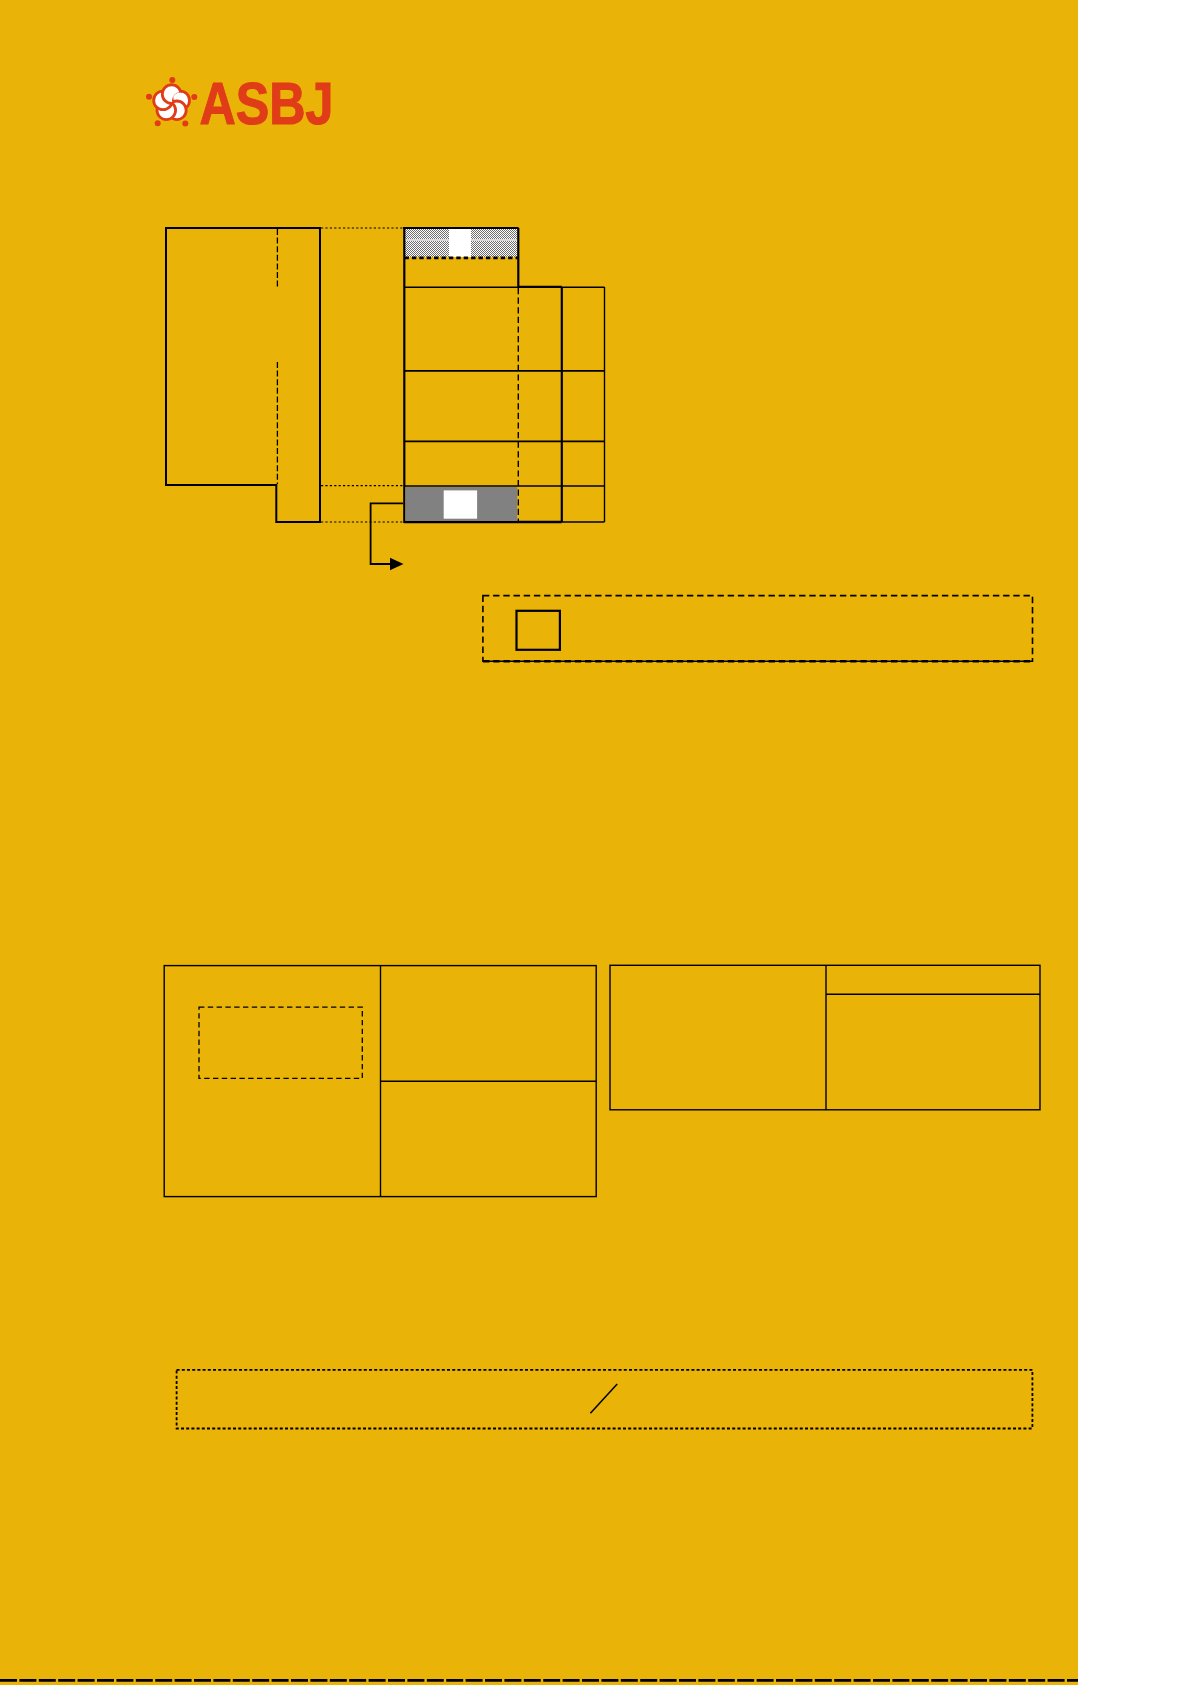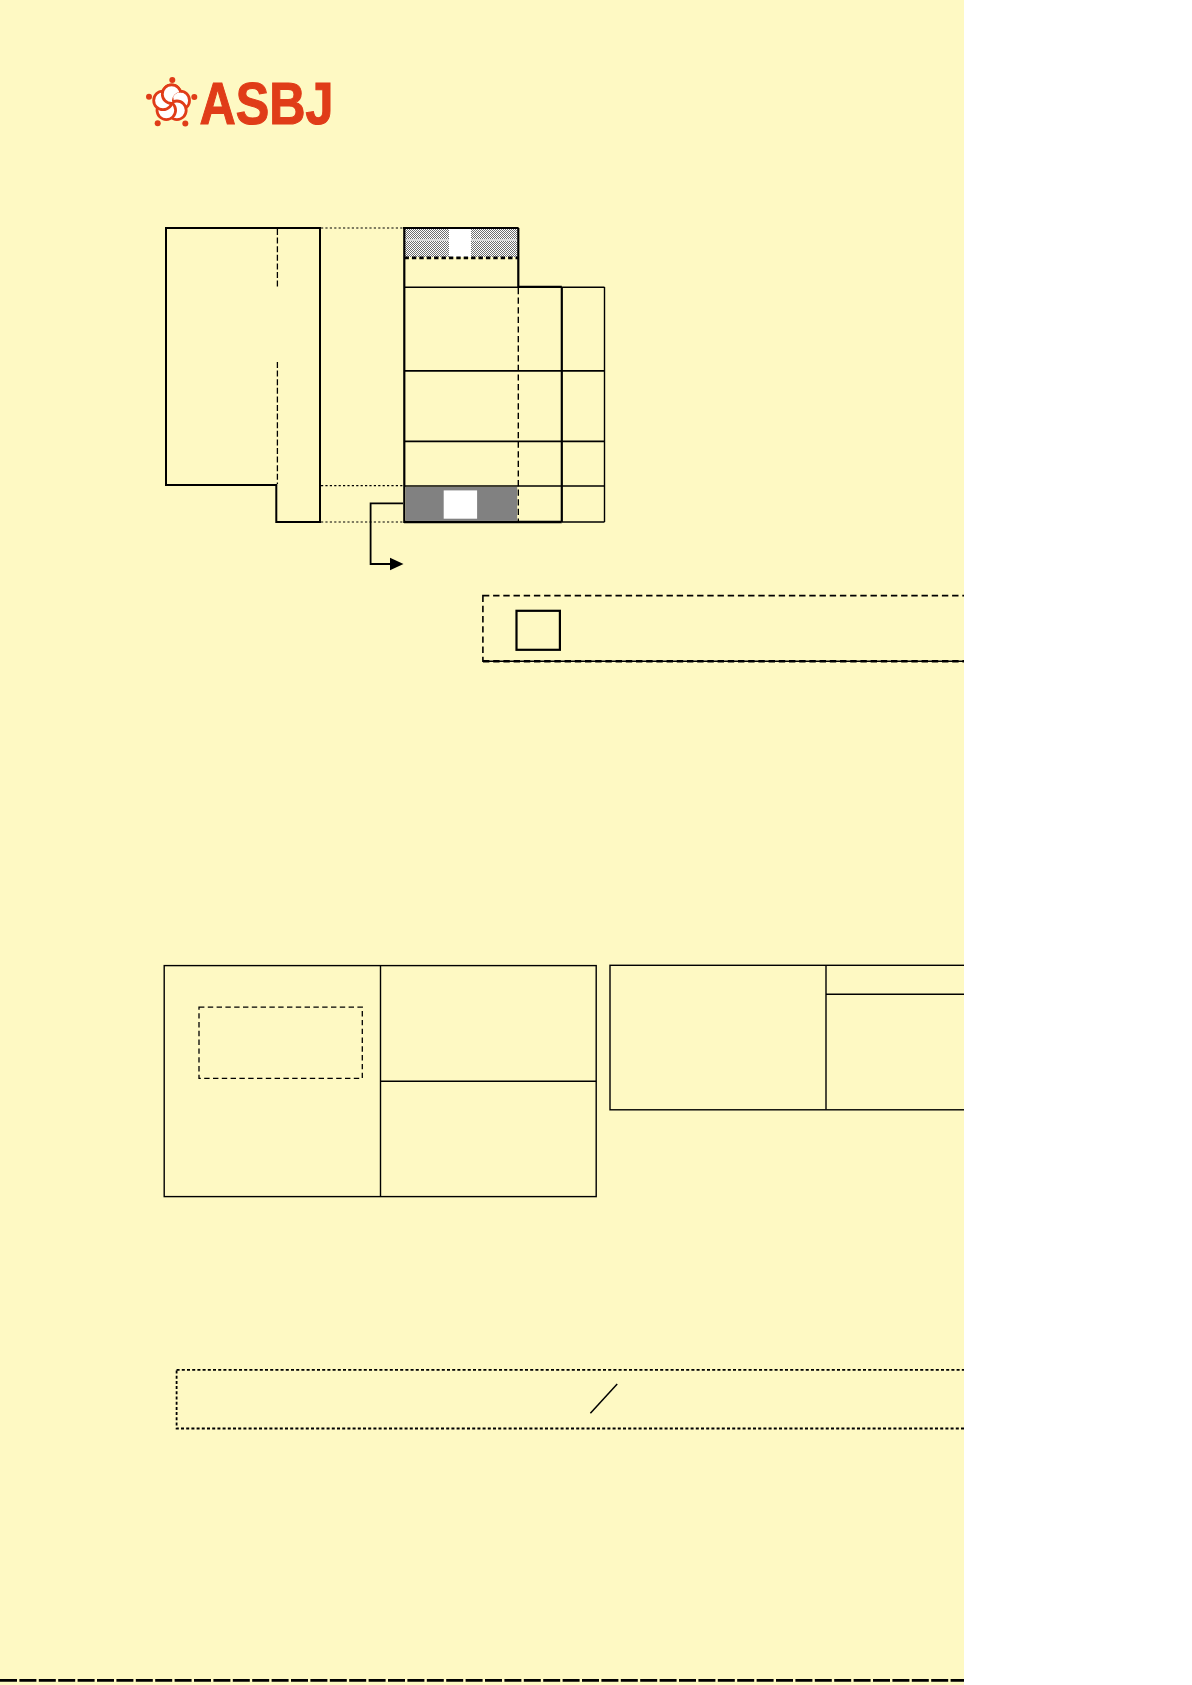--- a/index.html
+++ b/index.html
@@ -1,16 +1,16 @@
 <!DOCTYPE html>
 <html><head>
 <meta charset="utf-8">
 <style>
 html,body{margin:0;padding:0;background:#fff;}
-#page{position:relative;width:964px;height:1685px;background:#fef9c3;overflow:hidden;}
+#page{position:relative;width:1078px;height:1685px;background:#eab308;overflow:hidden;}
 </style>
 </head>
 <body>
 <div id="page">
 <svg width="1192" height="1685" viewBox="0 0 1192 1685">
 <defs>
 <pattern id="hatch" width="2" height="2" patternUnits="userSpaceOnUse">
 <rect width="2" height="2" fill="#ffffff"></rect>
 <rect x="0" y="0" width="1" height="1" fill="#6e6e6e"></rect>
 <rect x="1" y="1" width="1" height="1" fill="#6e6e6e"></rect>

